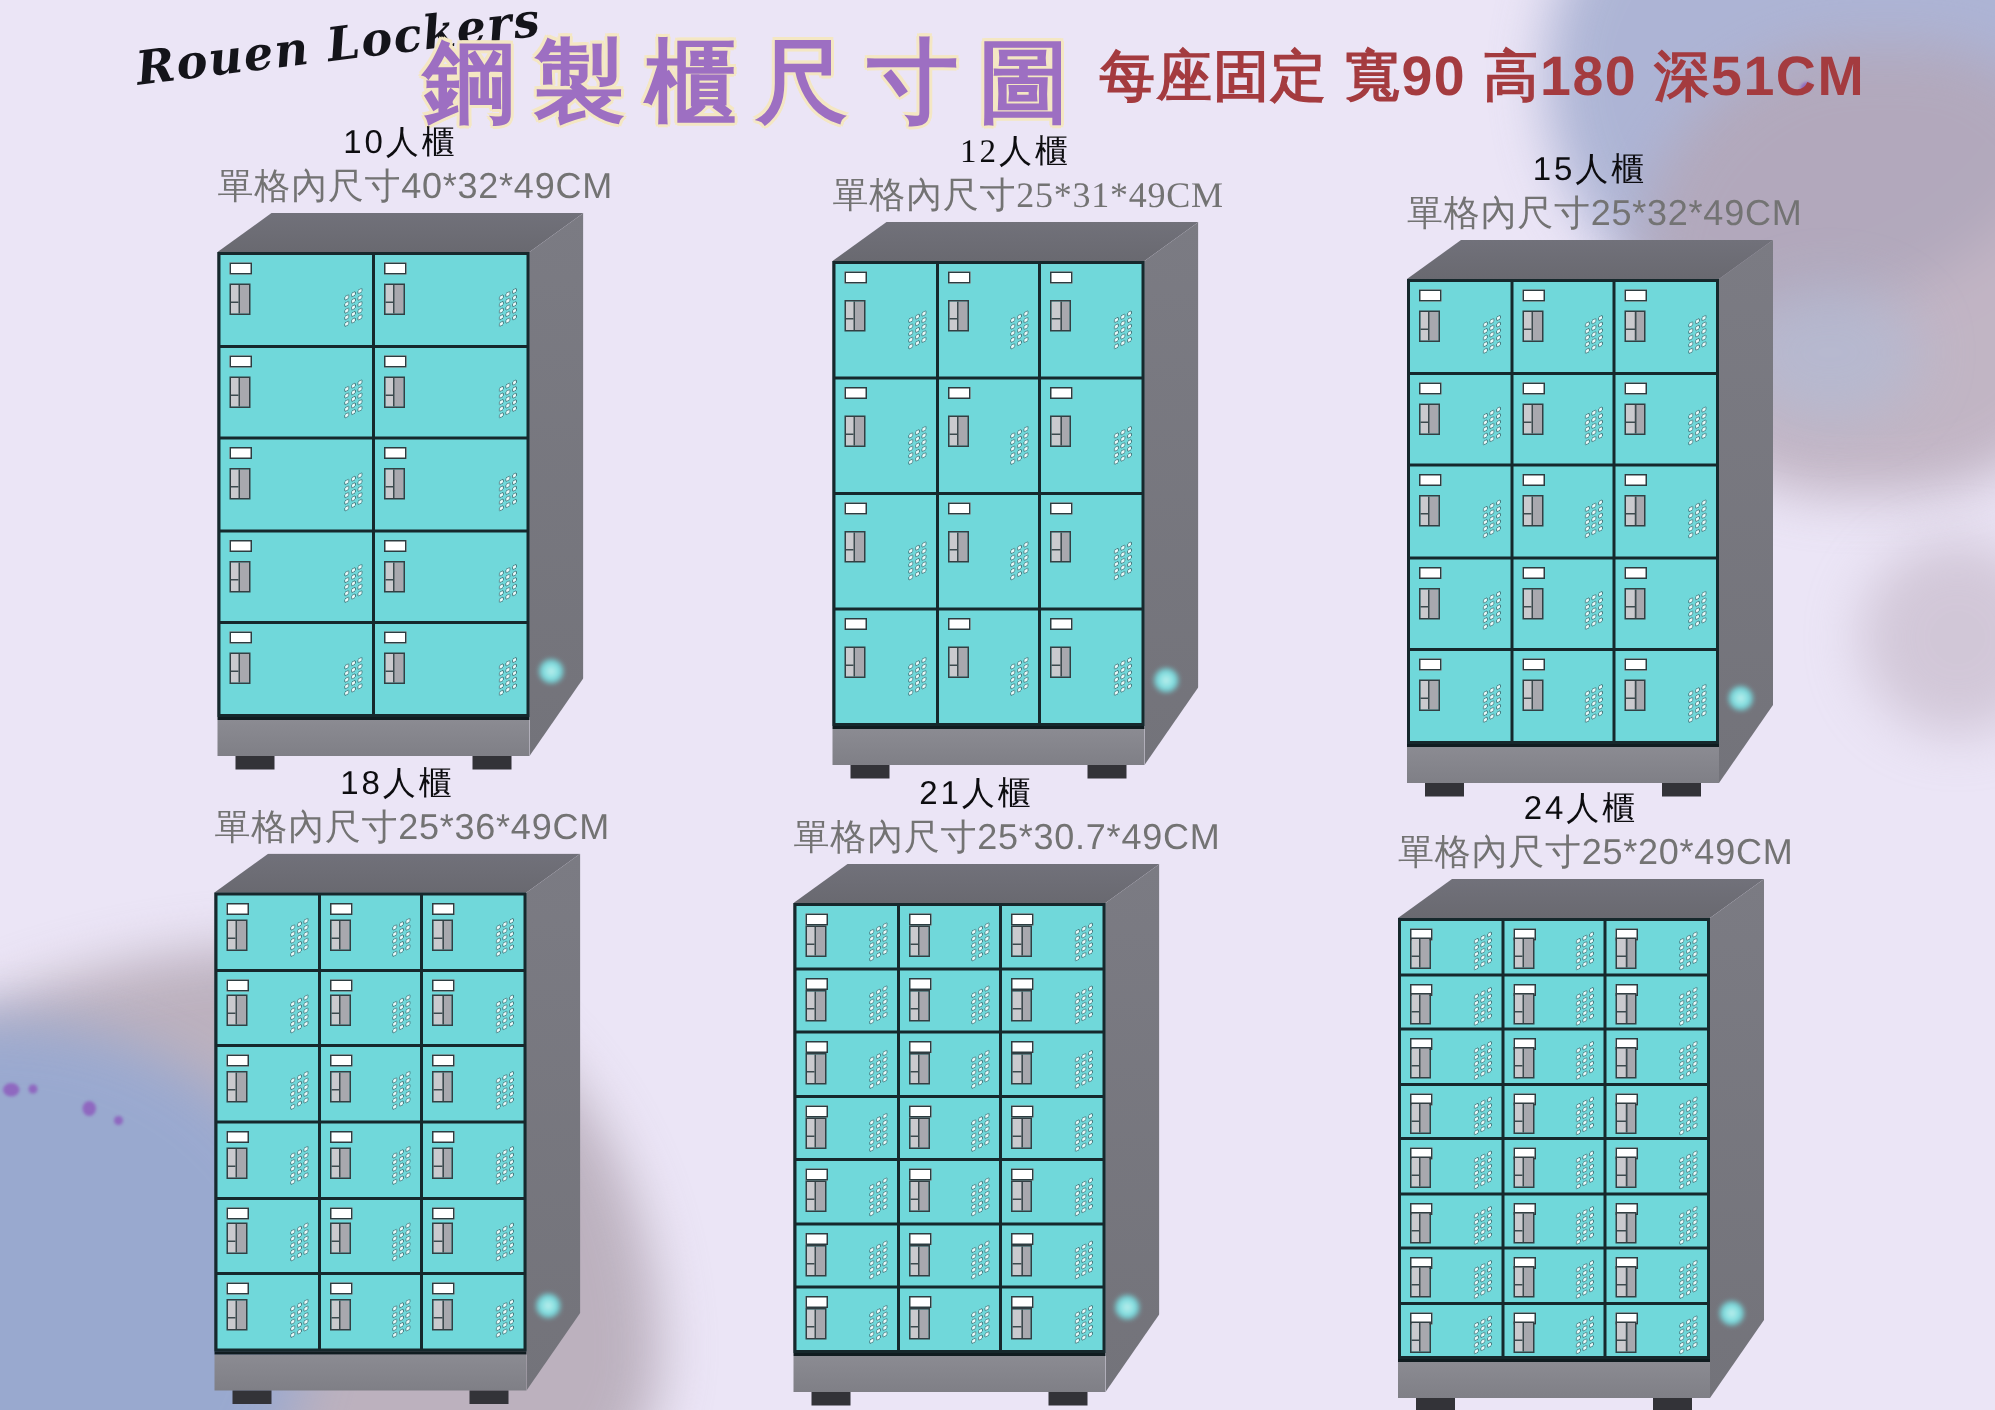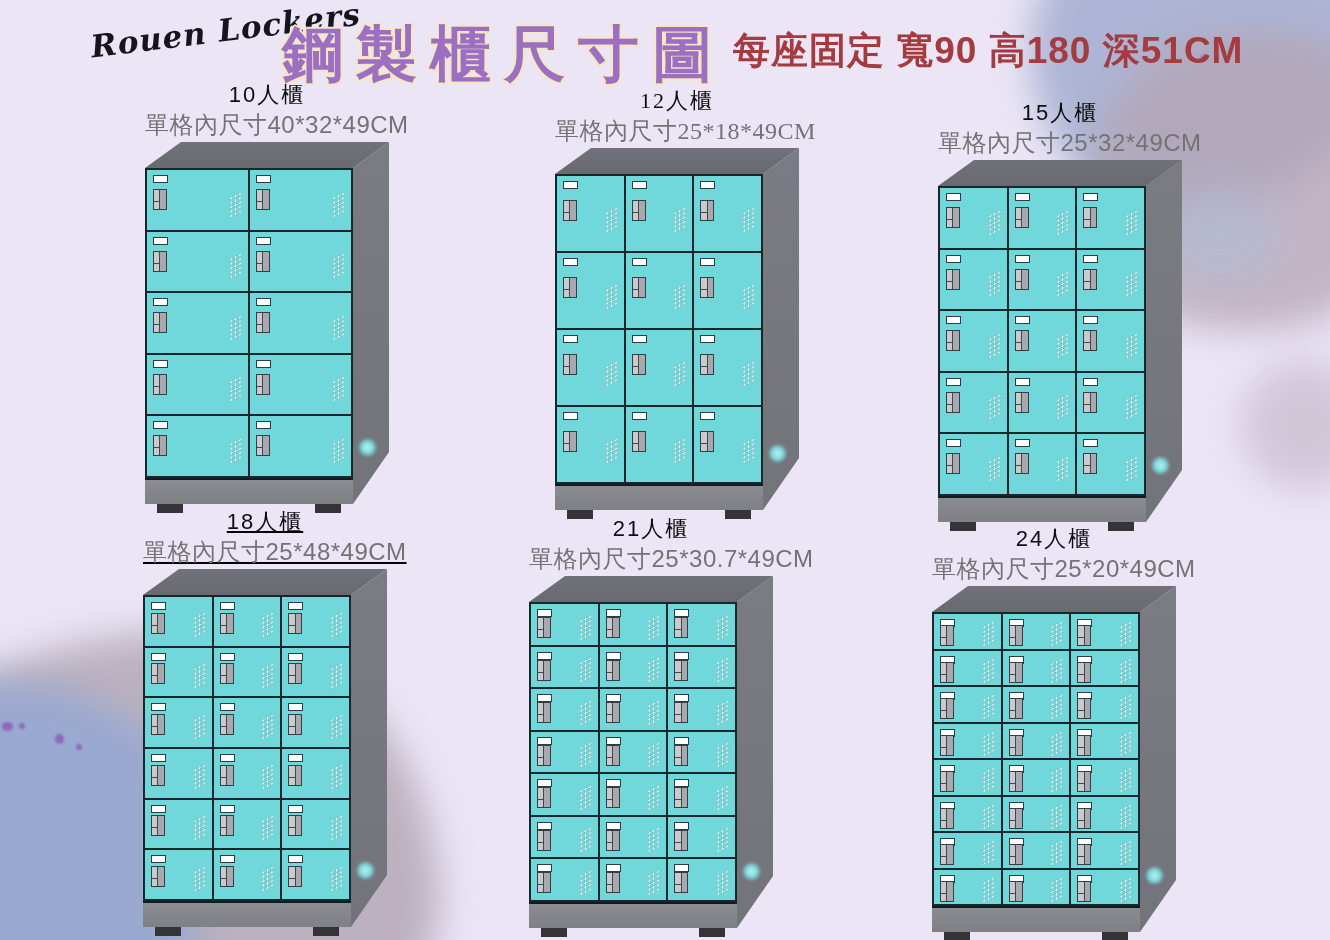--- a/index.html
+++ b/index.html
@@ -190,21 +190,21 @@
         <div class="foot l"></div>
         <div class="foot r"></div>
       </div>
     </div>
     <div class="wm" style="top: 296px;"></div>
   </div>
 </div>
 
 <div class="cabinet-cell" style="left: 555px; top: 84px; font-family: Liberation Serif, serif;">
   <div class="cab-label">12人櫃</div>
-  <div class="cab-dims">單格內尺寸25*18*49CM</div>
+  <div class="cab-dims">單格內尺寸25*31*49CM</div>
   <div class="cab" style="height: 371px;">
     <div class="cab-top"></div>
     <div class="cab-side" style="height: 362px;"></div>
     <div class="cab-front">
       <div class="doors" style="height: 310px; grid-template-columns: repeat(3, 1fr); grid-template-rows: repeat(4, 1fr);">
           <div class="door">
             <div class="tag"></div>
             <div class="handle"></div>
             <div class="vents"></div>
           </div>
@@ -359,23 +359,23 @@
         </div>
       <div class="base">
         <div class="foot l"></div>
         <div class="foot r"></div>
       </div>
     </div>
     <div class="wm" style="top: 296px;"></div>
   </div>
 </div>
 
-<div class="cabinet-cell" style="left: 143px; top: 505px; text-decoration: underline;">
+<div class="cabinet-cell" style="left: 143px; top: 505px;">
   <div class="cab-label">18人櫃</div>
-  <div class="cab-dims">單格內尺寸25*48*49CM</div>
+  <div class="cab-dims">單格內尺寸25*36*49CM</div>
   <div class="cab" style="height: 367px;">
     <div class="cab-top"></div>
     <div class="cab-side" style="height: 358px;"></div>
     <div class="cab-front">
       <div class="doors" style="height: 306px; grid-template-columns: repeat(3, 1fr); grid-template-rows: repeat(6, 1fr);">
           <div class="door">
             <div class="tag"></div>
             <div class="handle"></div>
             <div class="vents"></div>
           </div>

